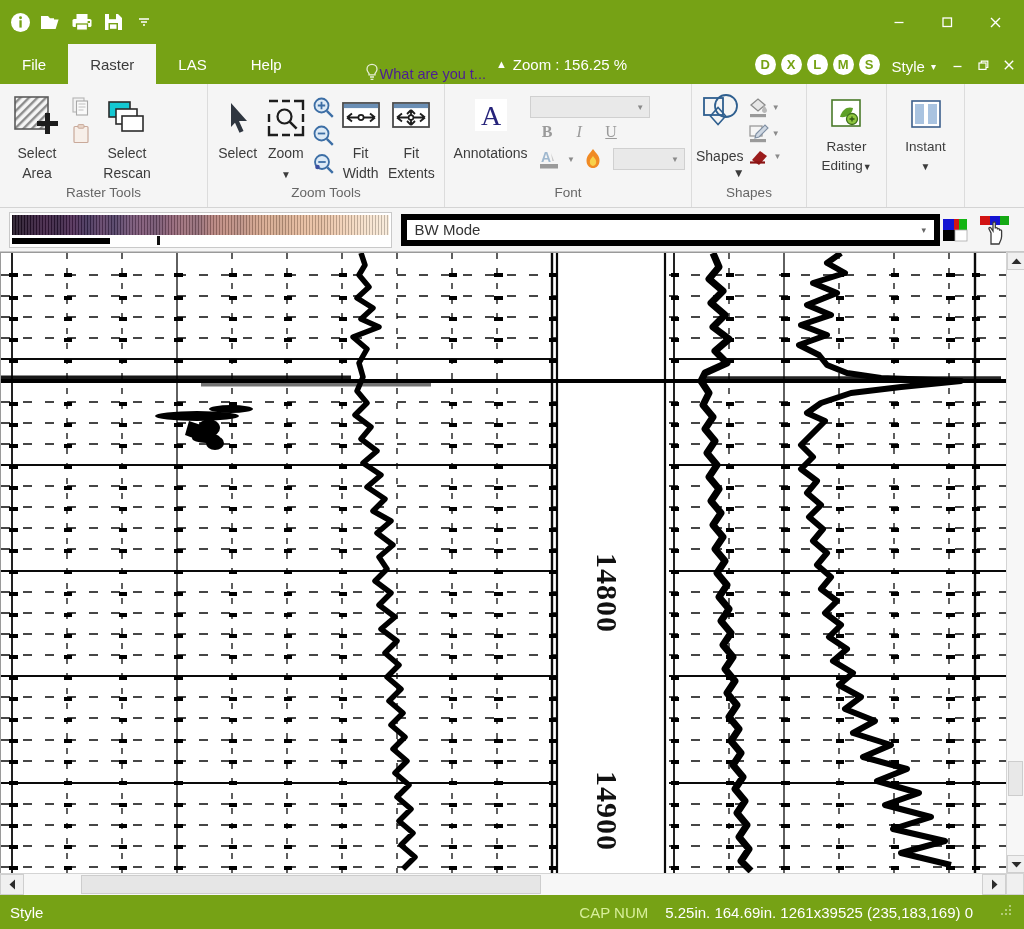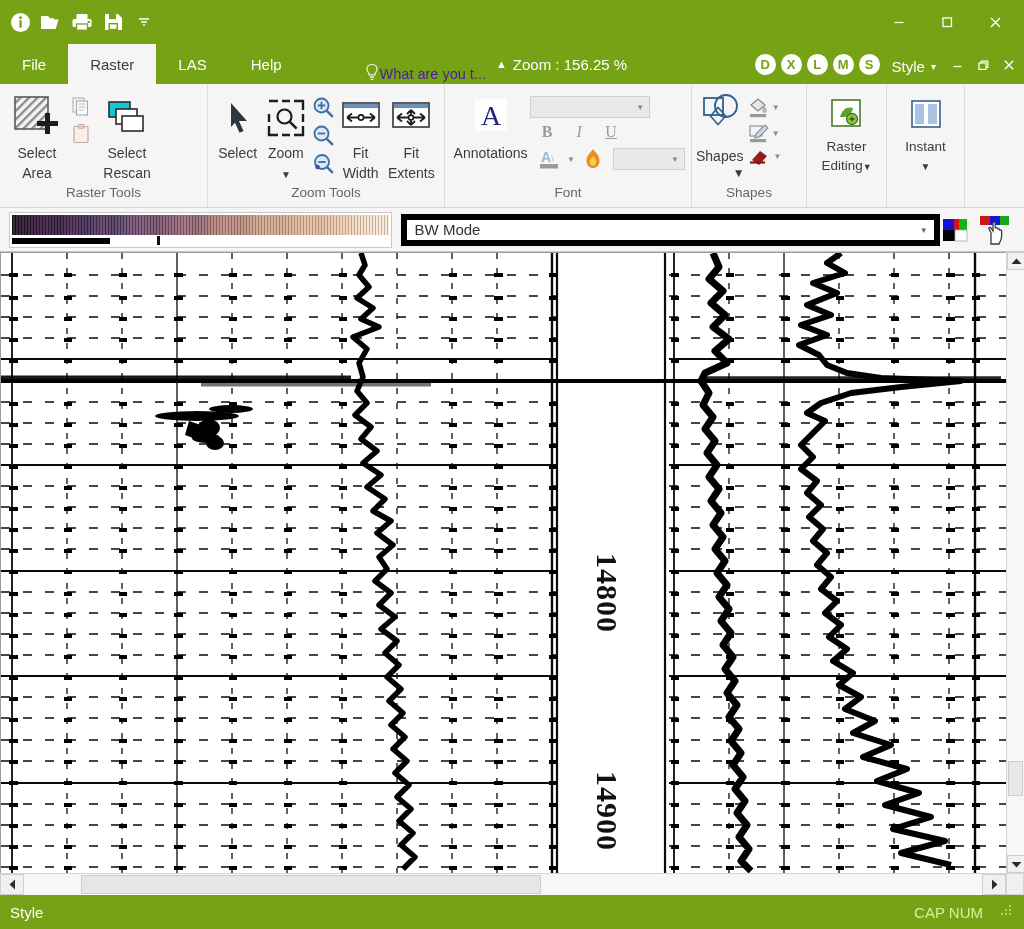--- a/index.html
+++ b/index.html
@@ -273,21 +273,21 @@
 
   
   .statusbar {
     height: 34px; flex: 0 0 34px;
     background: #76a215;
     display: flex; align-items: center;
     padding: 0 10px;
     color: #ffffff;
     font-size: 15px;
   }
-  .status-right { margin-left: auto; display: flex; align-items: center; gap: 7px; }
+  .status-right { margin-left: auto; display: flex; align-items: center; gap: 17px; }
   .capnum { color: #d8ef9a; }
   .grip { margin-left: 10px; opacity: .55; }
 
   .rotated-label {
     position: absolute;
     transform: rotate(90deg);
     transform-origin: left top;
     font-family: "Liberation Serif", serif;
     font-weight: bold;
     font-size: 30px;
@@ -903,20 +903,21 @@
         </div>
       </div>
       <div class="corner-box" style="height:22px;flex:0 0 22px"></div>
     </div>
   </div>
 
   <div class="statusbar">
     <span>Style</span>
     <div class="status-right">
       <span class="capnum">CAP NUM</span>
+      <span>5.25in. 164.69in. 1261x39525 (235,183,169) 0</span>
       <span class="grip">
         <svg width="14" height="14" viewBox="0 0 14 14">
             <g fill="#e4f0c8">
               <rect x="9" y="9" width="2" height="2"></rect>
               <rect x="5" y="9" width="2" height="2"></rect>
               <rect x="9" y="5" width="2" height="2"></rect>
               <rect x="1" y="9" width="2" height="2"></rect>
               <rect x="5" y="5" width="2" height="2"></rect>
               <rect x="9" y="1" width="2" height="2"></rect>
             </g>

